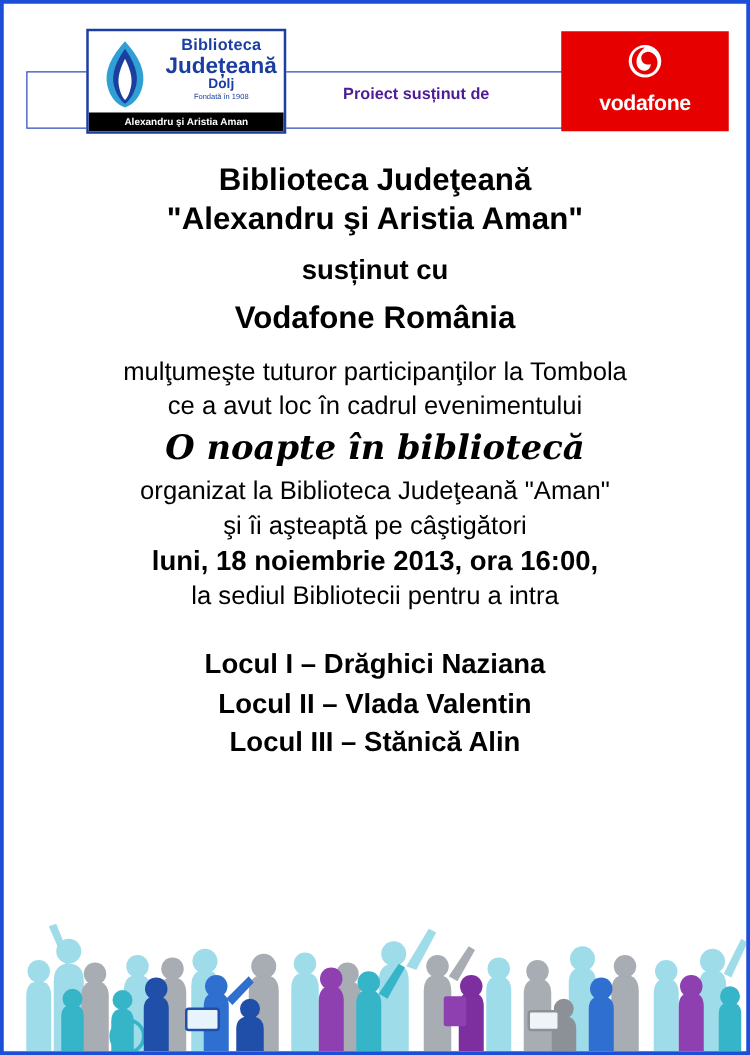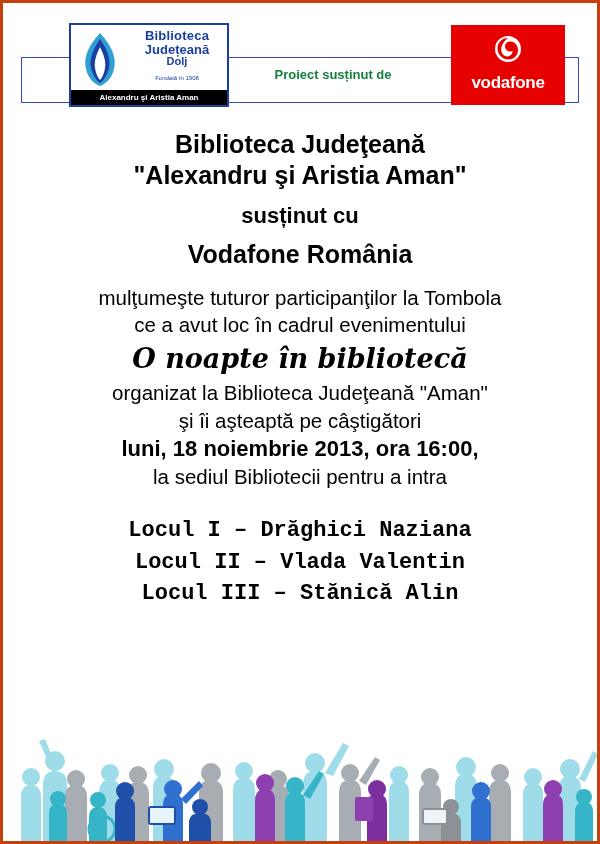--- a/index.html
+++ b/index.html
@@ -11,21 +11,21 @@
     height: 844px;
     background: #ffffff;
     font-family: "Liberation Sans", sans-serif;
     overflow: hidden;
   }
   .poster {
     position: relative;
     width: 600px;
     height: 844px;
     box-sizing: border-box;
-    border: 3px solid #c2410c;
+    border: 3px solid #1d4ed8;
     background: #ffffff;
     overflow: hidden;
   }
 
   
   .header {
     position: absolute;
     top: 0;
     left: 0;
     width: 594px;
@@ -62,21 +62,21 @@
     position: absolute;
     left: 54px;
     top: 4px;
     width: 104px;
     text-align: center;
     color: #1b3fa0;
     font-weight: bold;
     line-height: 1.05;
   }
   .logo-text .l1 { font-size: 13px; letter-spacing: 0.2px; }
-  .logo-text .l2 { font-size: 13px; }
+  .logo-text .l2 { font-size: 18px; }
   .logo-text .l3 { font-size: 11px; }
   .logo-founded {
     position: absolute;
     left: 54px;
     top: 50px;
     width: 104px;
     text-align: center;
     font-size: 6px;
     color: #1b3fa0;
   }
@@ -92,29 +92,29 @@
     text-align: center;
     padding: 3px 0;
     box-sizing: border-box;
   }
   .sponsor-text {
     position: absolute;
     left: 255px;
     top: 64px;
     width: 150px;
     text-align: center;
-    color: #15803d;
+    color: #4c1d95;
     font-size: 13px;
     font-weight: bold;
   }
   .vodafone-box {
     position: absolute;
-    right: 32px;
+    right: 14px;
     top: 22px;
-    width: 114px;
+    width: 134px;
     height: 80px;
     background: #e60000;
   }
   .vodafone-logo {
     position: absolute;
     left: 50%;
     top: 10px;
     transform: translateX(-50%);
     width: 28px;
     height: 28px;
@@ -168,21 +168,20 @@
     margin-top: 24px;
   }
   .winners .w-head {
     font-size: 21px;
     line-height: 1.45;
   }
   .winners .w-item {
     font-size: 22px;
     font-weight: bold;
     line-height: 1.45;
-    font-family: Liberation Mono, monospace;
   }
 
   
   .crowd {
     position: absolute;
     left: 0;
     bottom: 0;
     width: 594px;
     height: 140px;
   }

